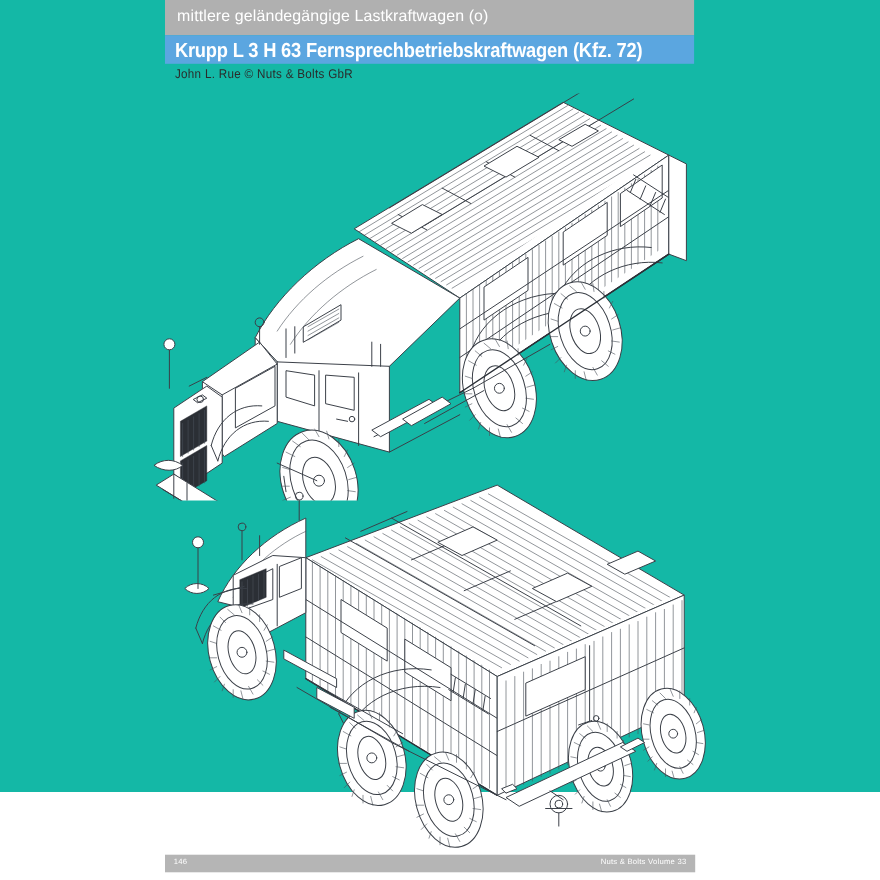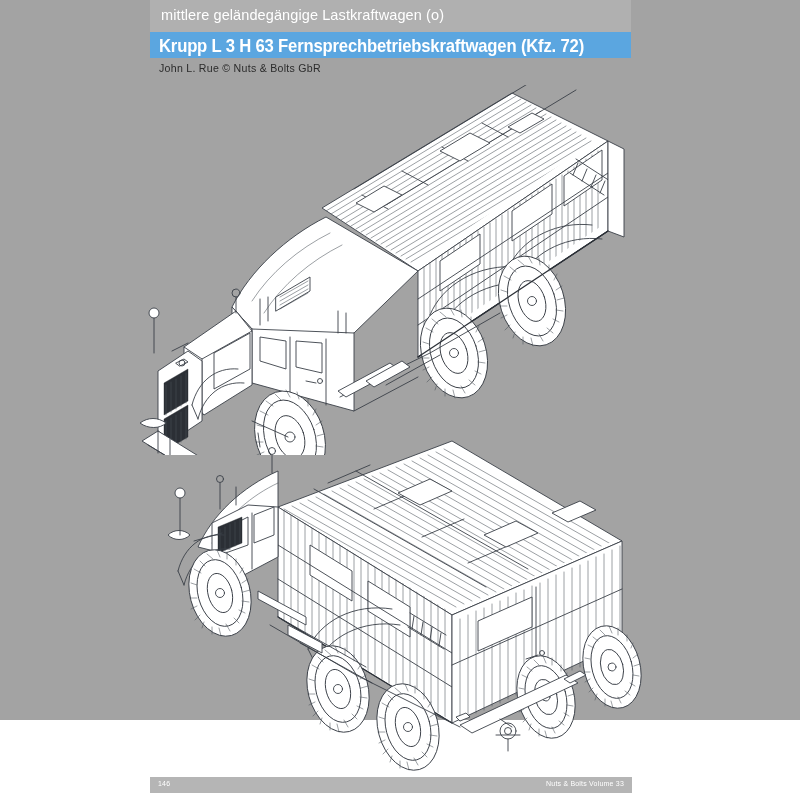--- a/index.html
+++ b/index.html
@@ -13,21 +13,21 @@
     overflow: hidden;
     font-family: "Liberation Sans", sans-serif;
     position: relative;
   }
 
   .page {
     position: absolute;
     left: 0; top: 0;
     width: 800px;
     height: 720px;
-    background: #a3a3a3;
+    background: #14b8a6;
   }
 
   
   .hdr-category {
     position: absolute;
     left: 150px;
     top: 0px;
     width: 481px;
     height: 32px;
     background: #b0b0b0;

